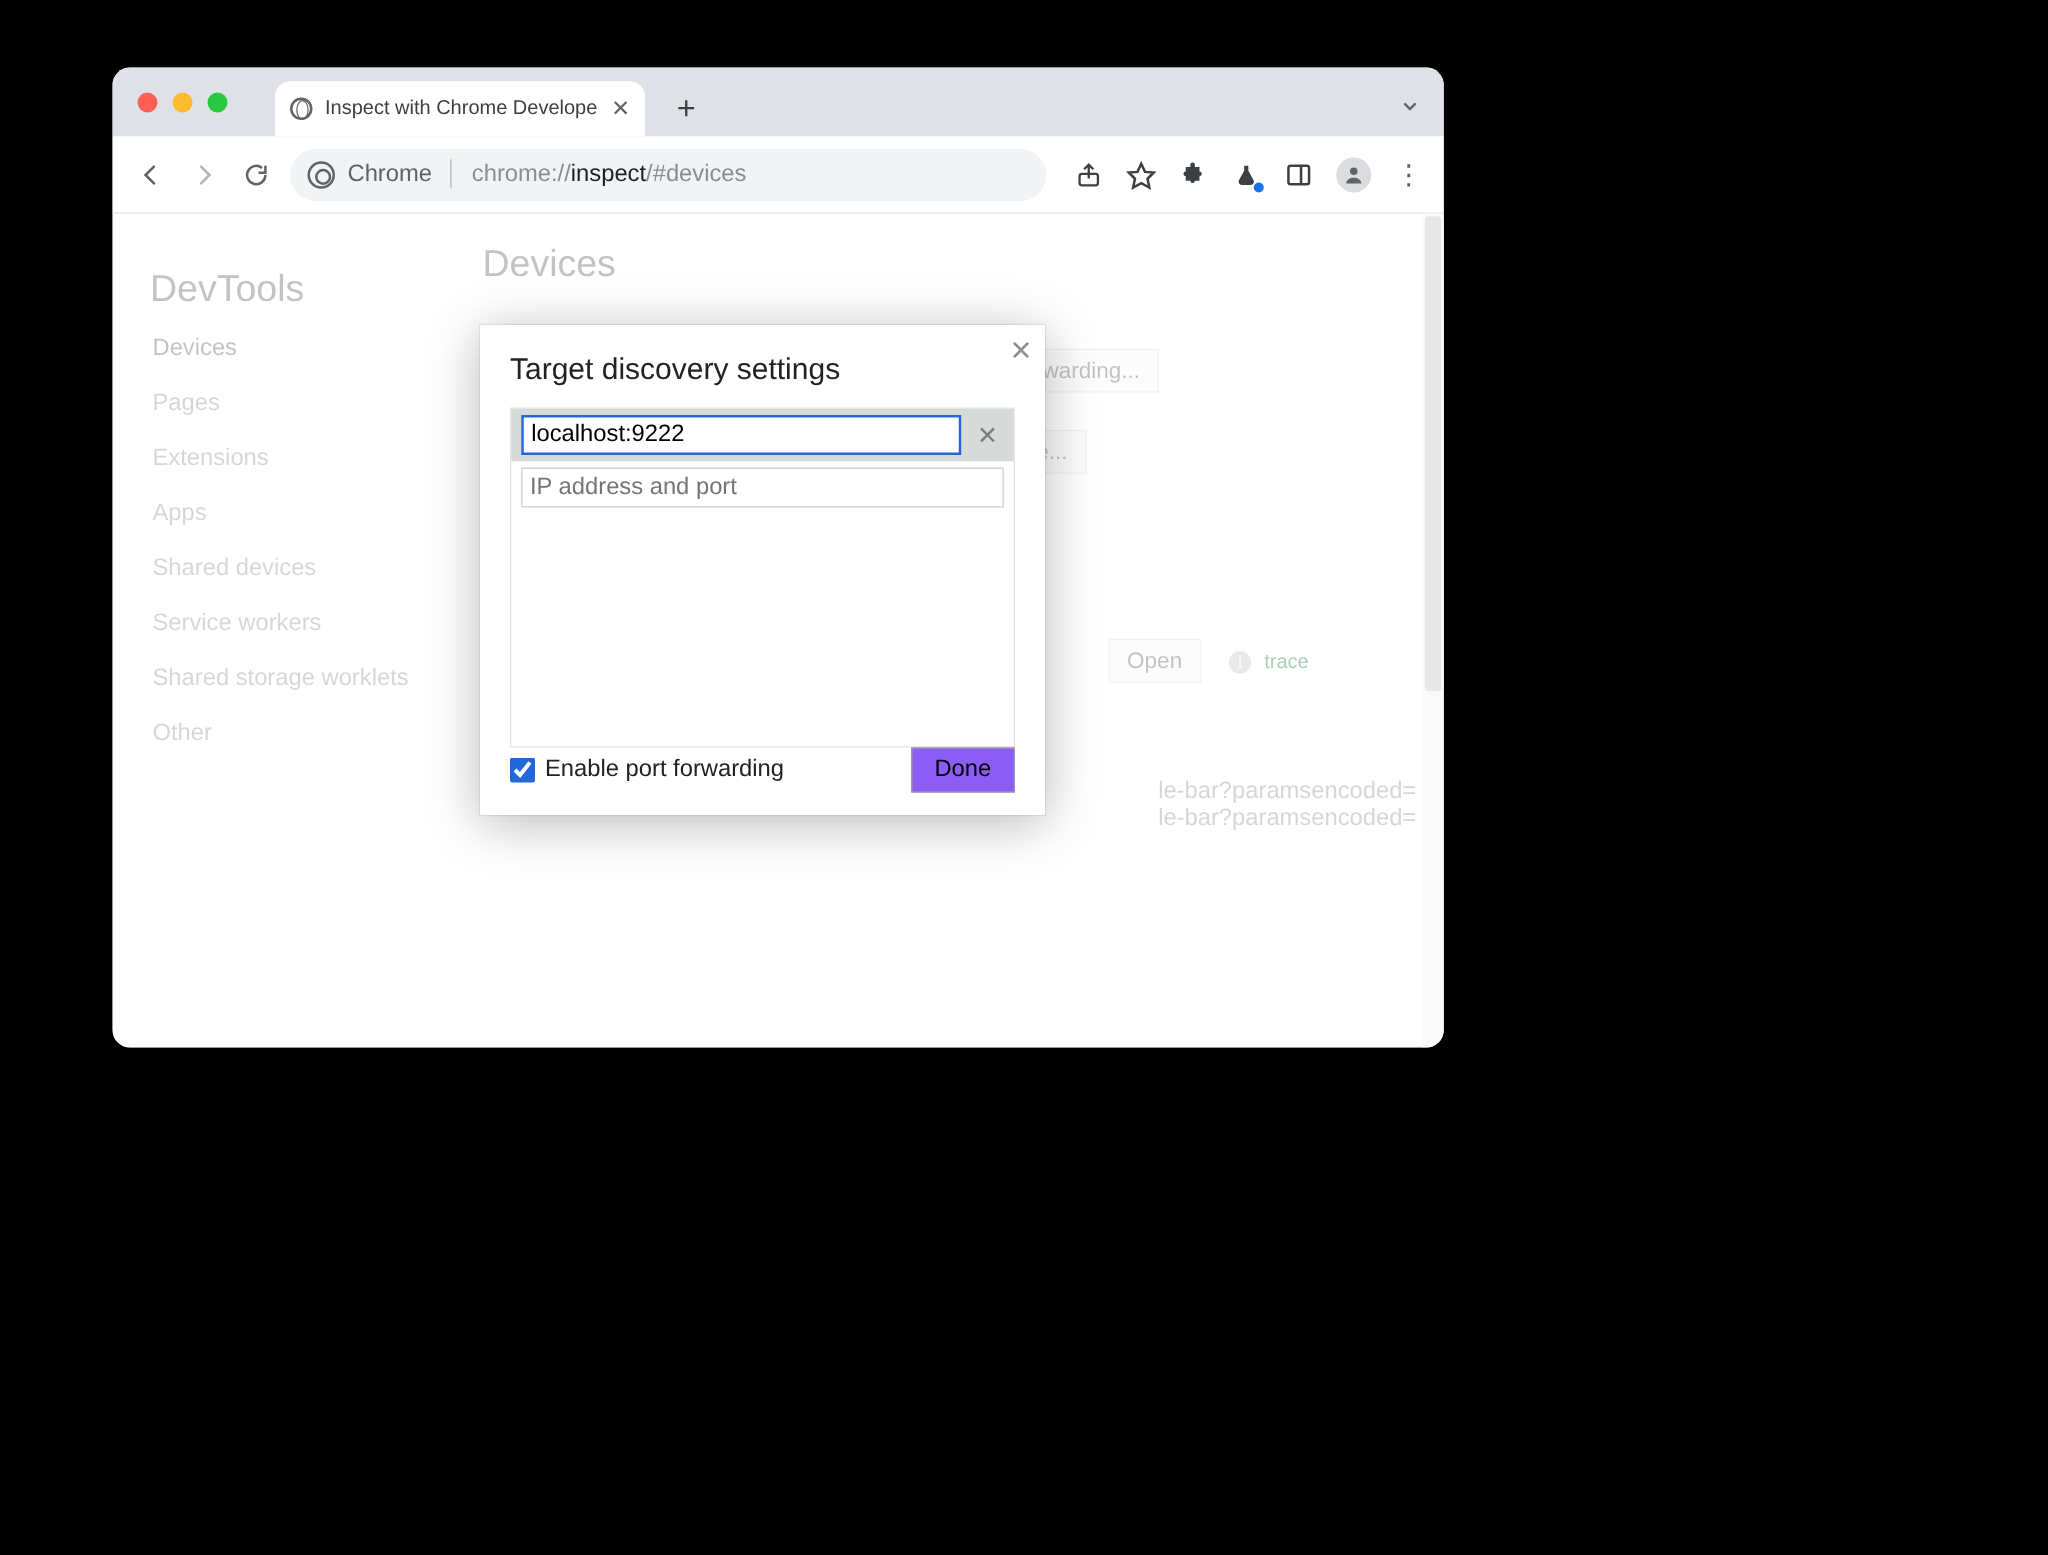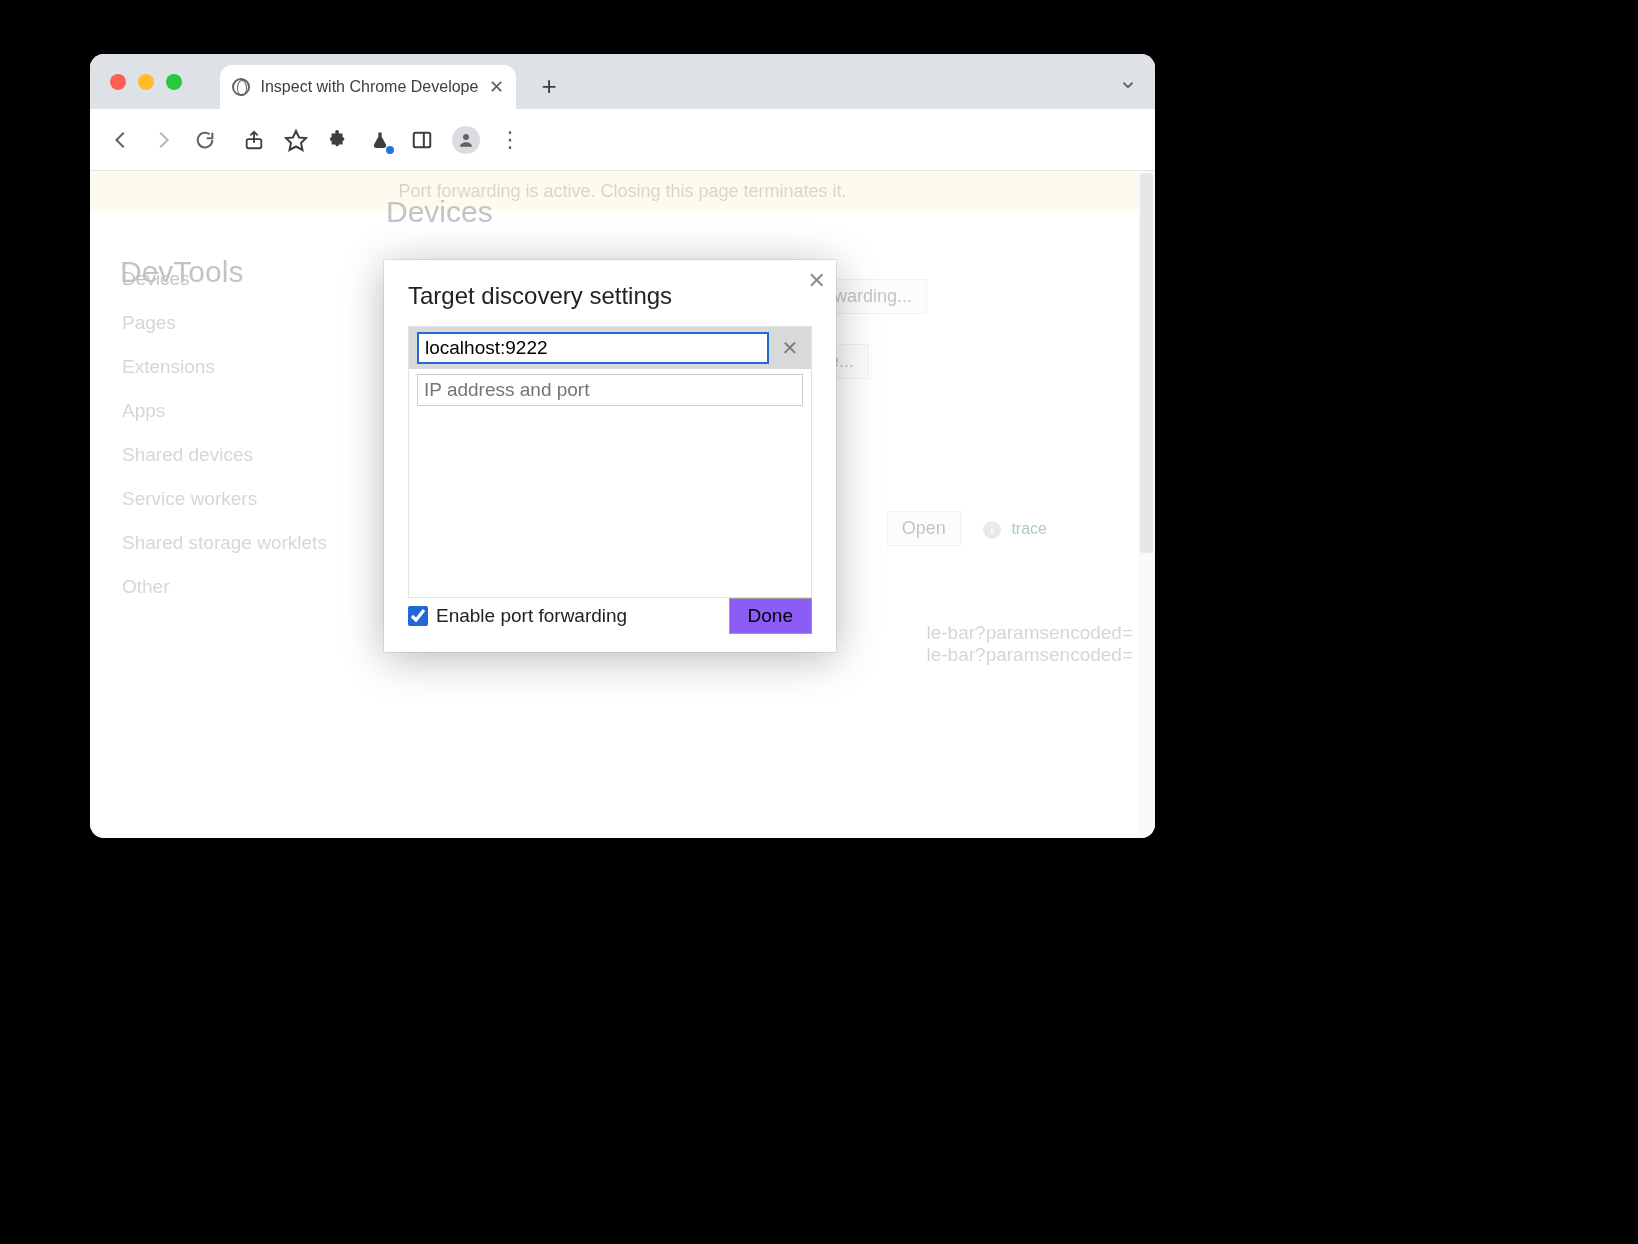--- a/index.html
+++ b/index.html
@@ -37,21 +37,21 @@
   border-top-left-radius: 12px; border-top-right-radius: 12px;
   display: flex; align-items: center;
   padding: 0 12px;
   gap: 10px;
   font-size: 16px;
   color: #3c4043;
   position: relative;
 }
 .tab .favicon { width:18px; height:18px; border:2px solid #5f6368; border-radius:50%; position:relative; flex:none;}
 .tab .favicon::after{content:""; position:absolute; left:3px; top:0; width:8px; height:14px; border:1.5px solid #5f6368; border-radius:50%;}
-.tab .title { flex:1; white-space: nowrap; overflow:hidden;text-align:center; }
+.tab .title { flex:1; white-space: nowrap; overflow:hidden; }
 .tab .close { font-size:18px; color:#5f6368; cursor:pointer; }
 
 .newtab { width:42px; height:42px; display:flex; align-items:center; justify-content:center; font-size:26px; color:#3c4043; cursor:pointer; margin-left:12px; margin-bottom:2px; }
 .chev { position:absolute; right:18px; top:22px; color:#5f6368; font-size:18px; }
 
 
 .toolbar {
   height: 62px; background:#fff;
   border-bottom: 1px solid #e3e3e3;
   display:flex; align-items:center;
@@ -178,20 +178,28 @@
       <svg viewBox="0 0 24 24">
           <polyline points="9 4 17 12 9 20"></polyline>
         </svg>
     </div>
     <div class="toolbtn">
       <svg viewBox="0 0 24 24">
           <path d="M20 12a8 8 0 1 1-3-6.2M20 4v6h-6"></path>
         </svg>
     </div>
 
+    <div class="addrwrap">
+      <span class="chrome-icon"></span>
+      <span>Chrome</span>
+      <span class="sep">│</span>
+      <span class="path">
+        <span class="light">chrome://</span><span class="dark">inspect</span><span class="light">/#devices</span>
+      </span>
+    </div>
 
     <div class="ricons">
       <div class="ic">
         <svg viewBox="0 0 24 24" width="22" height="22" fill="none" stroke="#3c4043" stroke-width="2">
             <path d="M12 3v12M8 7l4-4 4 4"></path>
             <rect x="4" y="11" width="16" height="10" rx="2"></rect>
           </svg>
       </div>
       <div class="ic">
         <svg viewBox="0 0 24 24" width="24" height="24" fill="none" stroke="#3c4043" stroke-width="2">
@@ -219,21 +227,20 @@
         <svg viewBox="0 0 24 24">
             <circle cx="12" cy="8" r="4"></circle>
             <path d="M4 21c0-4 4-6 8-6s8 2 8 6z"></path>
           </svg>
       </div>
       <div class="ic" style="font-size:22px;color:#5f6368;">⋮</div>
     </div>
   </div>
 
   <div class="content">
-    <div class="banner">Port forwarding is active. Closing this page terminates it.</div>
 
     <div class="page">
       <h1>DevTools</h1>
     </div>
 
     <div class="sidebar">
       <div class="item active">
           <span>Devices</span>
         </div>
       <div class="item">

